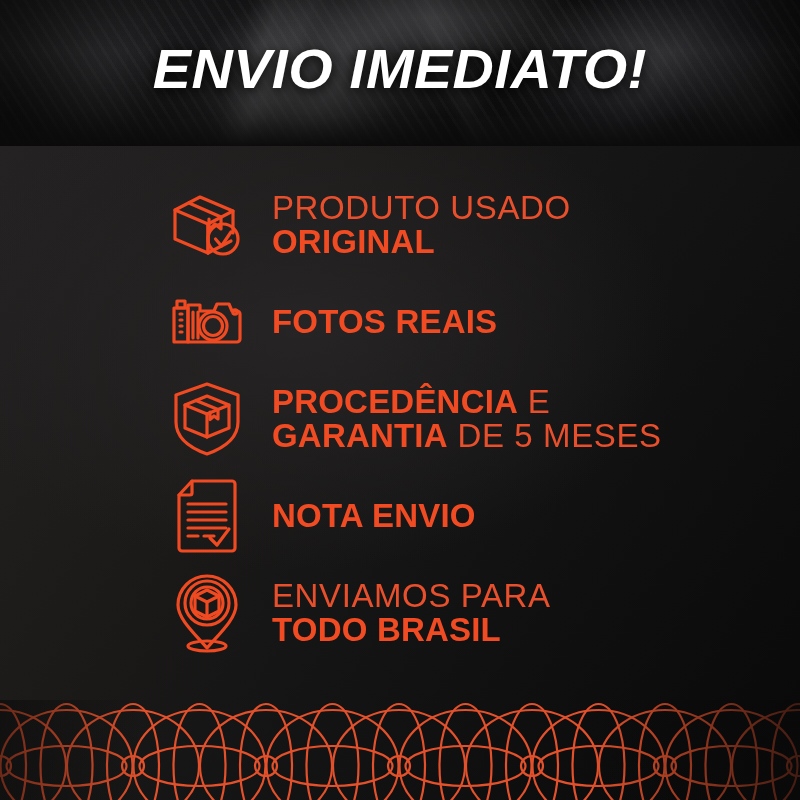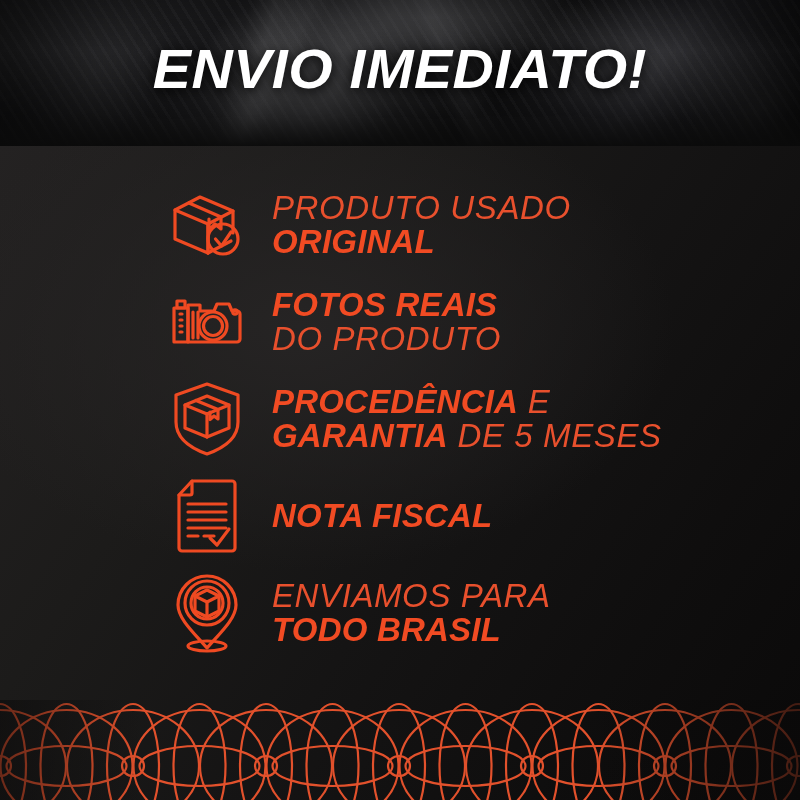--- a/index.html
+++ b/index.html
@@ -80,21 +80,20 @@
     background:
       radial-gradient(ellipse 520px 340px at 300px 180px, #262424 0%, rgba(38,36,36,0) 72%),
       linear-gradient(124deg, #242222 0%, #1c1b1a 30%, #151414 55%, #0f0e0e 78%, #0a0909 100%);
   }
 
   
   .features {
     position: absolute;
     left: 0; top: 176px;
     width: 800px;
-    font-style: italic;
   }
   .feature-row {
     position: relative;
     display: flex;
     align-items: center;
     height: 97px;
     padding-left: 166px;
   }
   .feature-icon {
     flex: 0 0 auto;
@@ -200,23 +199,20 @@
           <circle cx="44" cy="36" r="9.5"></circle>
           <circle cx="66" cy="22" r="2.2"></circle>
           <path d="M24 22 v26 M29 22 v26"></path>
           <path d="M11 24 h2 M11 30 h2 M11 36 h2 M11 42 h2"></path>
         </svg>
       </div>
       <div class="feature-text">
         <span class="line">
           <span class="bold">FOTOS REAIS</span>
         </span>
-        <span class="line">
-          <span class="thin">DO PRODUTO</span>
-        </span>
       </div>
     </div>
 
     <div class="feature-row">
       <div class="feature-icon">
         <svg width="72" height="78" viewBox="0 0 72 78" fill="none" stroke="#ef4a22" stroke-width="3.2" stroke-linecap="round" stroke-linejoin="round">
           <path d="M36 4 L67 15 V42 C67 58 53 68 36 74 C19 68 5 58 5 42 V15 Z"></path>
           <path d="M14 25 L36 16 L58 25 L36 34 Z"></path>
           <path d="M14 25 V48 L36 57 V34"></path>
           <path d="M58 25 V48 L36 57"></path>
@@ -238,21 +234,21 @@
         <svg width="66" height="78" viewBox="0 0 66 78" fill="none" stroke="#ef4a22" stroke-width="3.2" stroke-linecap="round" stroke-linejoin="round">
           <path d="M18 4 H58 a3 3 0 0 1 3 3 V71 a3 3 0 0 1 -3 3 H8 a3 3 0 0 1 -3 -3 V18 Z"></path>
           <path d="M18 4 V16 a2 2 0 0 1 -2 2 H5"></path>
           <path d="M14 27 H52 M14 35 H52 M14 43 H52 M14 51 H52"></path>
           <path d="M14 59 H24 M30 59 H40"></path>
           <path d="M36 61 L43 68 L55 52"></path>
         </svg>
       </div>
       <div class="feature-text">
         <span class="line">
-          <span class="bold">NOTA FISCAL</span>
+          <span class="bold">NOTA ENVIO</span>
         </span>
       </div>
     </div>
 
     <div class="feature-row">
       <div class="feature-icon">
         <svg width="68" height="82" viewBox="0 0 68 82" fill="none" stroke="#ef4a22" stroke-width="3.2" stroke-linecap="round" stroke-linejoin="round">
           <path d="M34 4 C18 4 5 17 5 33 C5 47 22 62 34 76 C46 62 63 47 63 33 C63 17 50 4 34 4 Z"></path>
           <circle cx="34" cy="31" r="22"></circle>
           <circle cx="34" cy="31" r="16"></circle>

